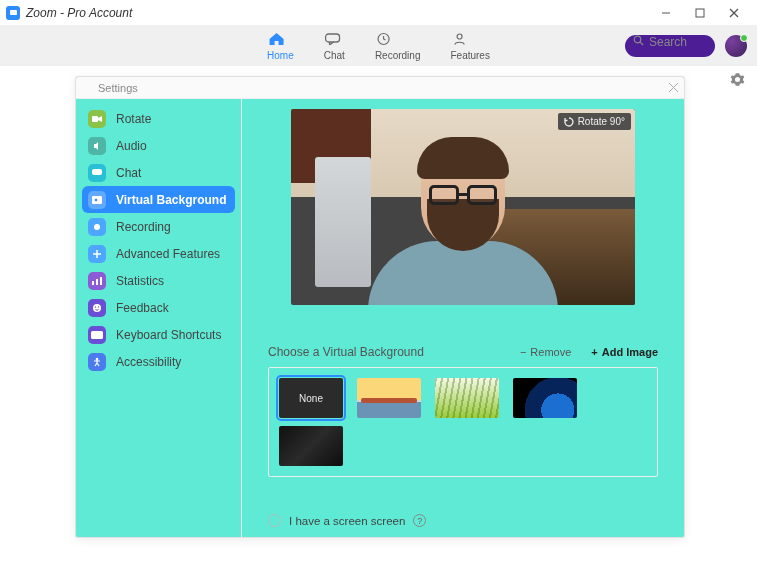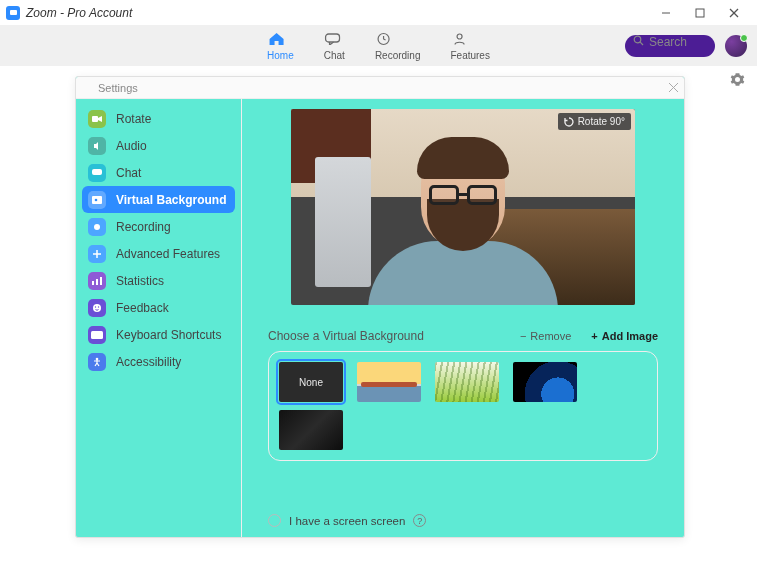--- a/index.html
+++ b/index.html
@@ -62,26 +62,26 @@
   .person-head { position:absolute; left:50%; top:36px; transform:translateX(-50%); width:84px; height:104px; background:linear-gradient(#e8c4a8,#d9ad8c); border-radius:42px 42px 46px 46px; }
   .hair { position:absolute; top:-8px; left:-4px; right:-4px; height:42px; background:#4b3120; border-radius:46px 46px 10px 10px; }
   .beard { position:absolute; bottom:-2px; left:6px; right:6px; height:52px; background:#4b3120; border-radius:0 0 40px 40px; }
   .glasses { position:absolute; top:40px; left:8px; right:8px; height:20px; }
   .lens { position:absolute; width:30px; height:20px; border:3px solid #222; border-radius:5px; background:rgba(255,255,255,0.05); top:0; }
   .lens.l { left:0; } .lens.r { right:0; }
   .bridge { position:absolute; top:8px; left:30px; right:30px; height:3px; background:#222; }
 
   .rotate-badge { position:absolute; top:4px; right:4px; background:rgba(60,60,60,0.88); color:#eee; font-size:10px; padding:3px 6px; border-radius:2px; display:flex; align-items:center; gap:4px; }
 
-  .section-row { display:flex; align-items:center; margin-top:24px; font-size:12px; color:#555; }
+  .section-row { display:flex; align-items:center; margin-top:40px; font-size:12px; color:#555; }
   .section-row .lbl { flex:1; }
   .link { color:#555; display:flex; align-items:center; gap:4px; font-size:11px; }
   .link.add { color:#222; font-weight:600; margin-left:20px; }
 
-  .bg-grid { margin-top:8px; border:1px solid #eee; border-radius:12px; padding:10px; }
+  .bg-grid { margin-top:8px; border:1px solid #eee; border-radius:2px; padding:10px; }
   .bg-row { display:flex; gap:14px; }
   .bg-row + .bg-row { margin-top:8px; }
   .thumb { width:64px; height:40px; border-radius:2px; overflow:hidden; position:relative; cursor:pointer; background:#333; }
   .thumb.selected { outline:2px solid #2D8CFF; outline-offset:1px; }
   .thumb-none { background:#2b2b2b; color:#e8e8e8; font-size:10px; display:flex; align-items:center; justify-content:center; }
   .thumb-bridge { background:linear-gradient(#fbd77a 0 55%, #d1d6dd 55% 60%, #6b93b5 60% 100%); position:relative; }
   .thumb-bridge::after { content:""; position:absolute; left:4px; right:4px; top:20px; height:5px; background:#b55233; border-radius:2px; }
   .thumb-grass { background:linear-gradient(#f4f8e6,#9acb3c); }
   .thumb-grass::before { content:""; position:absolute; inset:0; background:repeating-linear-gradient(100deg, rgba(60,110,20,0.35) 0 2px, transparent 2px 6px); }
   .thumb-earth { background:radial-gradient(circle at 70% 80%, #1b6fd1 0 30%, #06245a 30% 60%, #000 60% 100%); }

